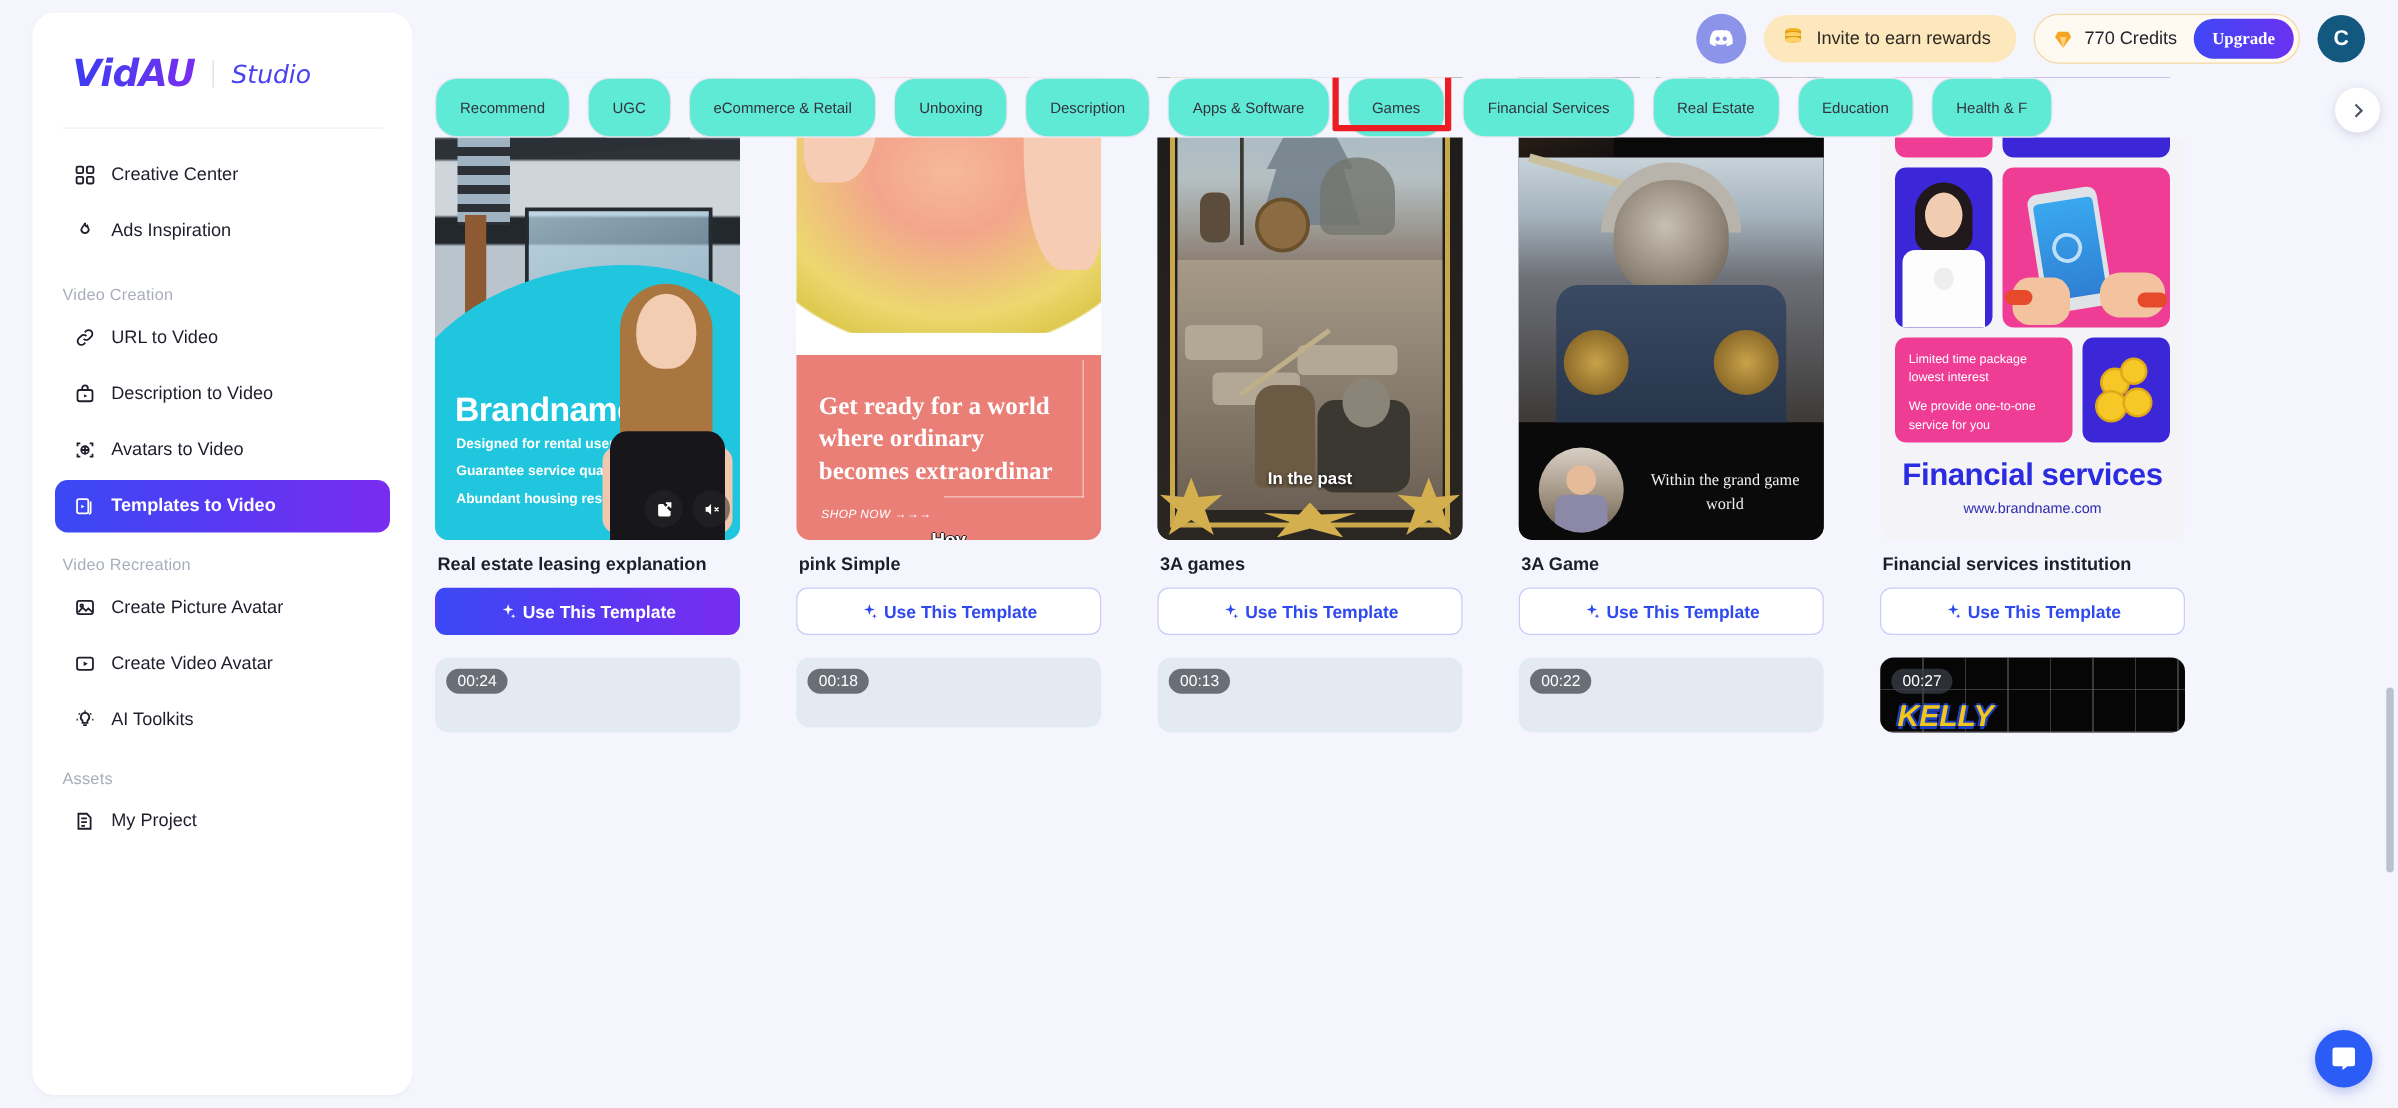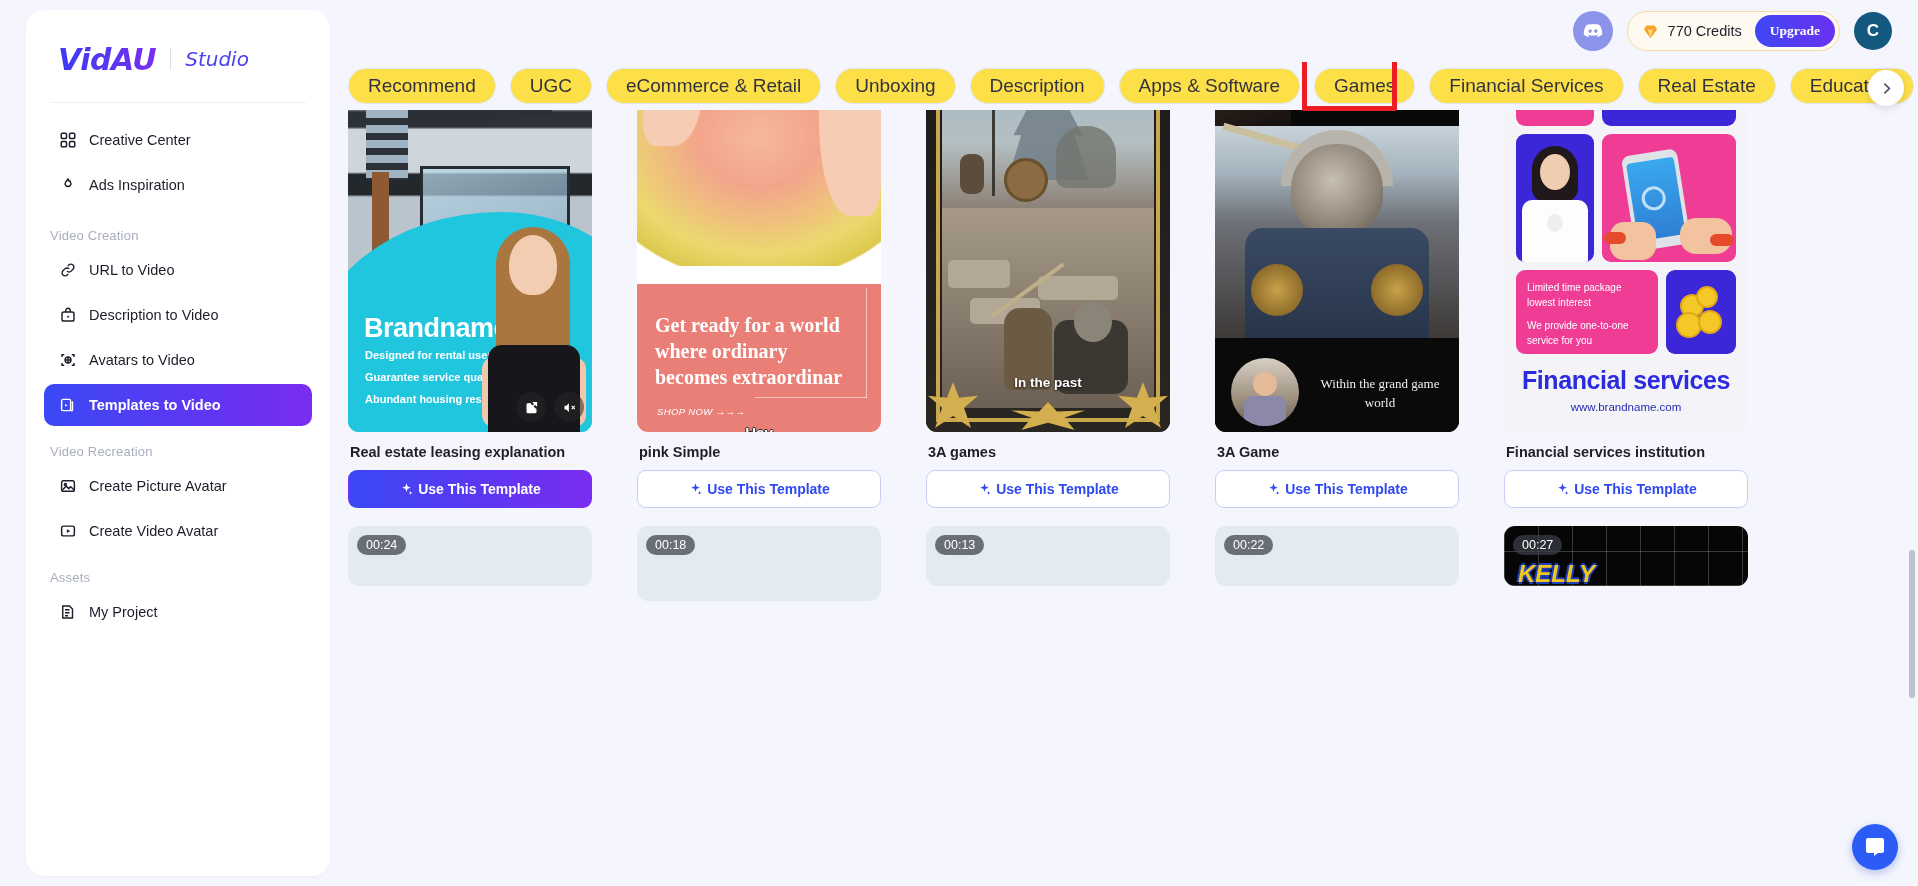--- a/index.html
+++ b/index.html
@@ -97,23 +97,23 @@
     display: flex; align-items: center; justify-content: center; cursor: pointer;
   }
 
   
   .tabs-bar {
     position: absolute; top: 62px; left: 0; right: 0; height: 48px;
     display: flex; align-items: center; gap: 14px;
     padding-left: 8px; background: #f5f6fd; z-index: 25;
   }
   .tab {
-    height: 36px; padding: 0 19px; border-radius: 18px;
-    border: 1px solid #e3e4ef; background: #fde047;
-    font-size: 19px; color: #33333f; white-space: nowrap;
+    height: 48px; padding: 0 19px; border-radius: 18px;
+    border: 1px solid #e3e4ef; background: #5eead4;
+    font-size: 12px; color: #33333f; white-space: nowrap;
     display: flex; align-items: center; cursor: pointer; flex: 0 0 auto;
   }
   .tab.highlighted { position: relative; }
   .hl-box {
     position: absolute; left: -13px; top: -14px;
     width: 95px; height: 56px;
     border: 5px solid #ec1c24; border-radius: 2px;
     pointer-events: none; z-index: 40;
   }
   .scroll-next {
@@ -414,20 +414,30 @@
       <div class="nav-item">
         <span class="nav-ico">
           <svg viewBox="0 0 24 24" fill="none" stroke="currentColor" stroke-width="1.9">
             <rect x="3.5" y="5.5" width="17" height="13" rx="2.5"></rect>
             <path d="M10.5 9.5l4.5 2.5-4.5 2.5z" fill="currentColor" stroke="none"></path>
           </svg>
         </span>
         <span>Create Video Avatar</span>
       </div>
 
+      <div class="nav-item">
+        <span class="nav-ico">
+          <svg viewBox="0 0 24 24" fill="none" stroke="currentColor" stroke-width="1.9">
+            <path d="M12 4.5a4.5 4.5 0 0 0-2.6 8.2V15h5.2v-2.3A4.5 4.5 0 0 0 12 4.5z"></path>
+            <path d="M10 17.5h4"></path>
+              <path d="M12 1.8v1.4M5.4 5l1 1M18.6 5l-1 1M3 11.5h1.4M19.6 11.5H21"></path>
+          </svg>
+        </span>
+        <span>AI Toolkits</span>
+      </div>
 
       <div class="group-label">Assets</div>
 
       <div class="nav-item">
         <span class="nav-ico">
           <svg viewBox="0 0 24 24" fill="none" stroke="currentColor" stroke-width="1.9">
             <path d="M5 4h9l4 4v12H5z"></path>
               <path d="M8 9h6M8 13h6M8 17h4"></path>
           </svg>
         </span>
@@ -673,21 +683,21 @@
             <span>Use This Template</span>
           </button>
         </div>
 
         <div class="card">
           <div class="thumb t-blank" style="height:60px">
             <div class="dur">00:24</div>
           </div>
         </div>
         <div class="card">
-          <div class="thumb t-blank" style="height:75px">
+          <div class="thumb t-blank" style="height:56px">
             <div class="dur">00:18</div>
           </div>
         </div>
         <div class="card">
           <div class="thumb t-blank" style="height:60px">
             <div class="dur">00:13</div>
           </div>
         </div>
         <div class="card">
           <div class="thumb t-blank" style="height:60px">
@@ -705,20 +715,32 @@
       </div>
     </div>
 
     <div class="topbar">
       <div class="discord-btn">
         <svg viewBox="0 0 24 24">
             <path d="M19.3 5.6A16 16 0 0 0 15.4 4.4l-.2.4a12 12 0 0 0-6.4 0l-.2-.4A16 16 0 0 0 4.7 5.6C2.3 9.2 1.7 12.7 2 16.1a16 16 0 0 0 4.9 2.5l1-1.6a10 10 0 0 1-1.6-.8l.4-.3a11.4 11.4 0 0 0 10.6 0l.4.3c-.5.3-1 .6-1.6.8l1 1.6a16 16 0 0 0 4.9-2.5c.4-4-.6-7.5-2.7-10.5zM8.9 14.1c-1 0-1.8-.9-1.8-2s.8-2 1.8-2 1.8.9 1.8 2-.8 2-1.8 2zm6.2 0c-1 0-1.8-.9-1.8-2s.8-2 1.8-2 1.8.9 1.8 2-.8 2-1.8 2z"></path>
           </svg>
       </div>
 
+      <div class="invite-pill">
+        <span>
+          <svg width="19" height="19" viewBox="0 0 24 24">
+              <ellipse cx="12" cy="6" rx="8" ry="3" fill="#f0b429"></ellipse>
+              <path d="M4 6v4c0 1.7 3.6 3 8 3s8-1.3 8-3V6" fill="#e09c12"></path>
+              <ellipse cx="12" cy="10" rx="8" ry="3" fill="#ffd166"></ellipse>
+              <path d="M4 11v4c0 1.7 3.6 3 8 3s8-1.3 8-3v-4" fill="#e09c12"></path>
+              <ellipse cx="12" cy="15" rx="8" ry="3" fill="#ffd166"></ellipse>
+            </svg>
+        </span>
+        <span>Invite to earn rewards</span>
+      </div>
 
       <div class="credits-pill">
         <span>
           <svg class="diamond-ico" viewBox="0 0 24 24">
               <path d="M12 21.5 2.8 9.3 6.2 3.5h11.6l3.4 5.8z" fill="#f5a524"></path>
               <path d="M12 21.5 8.2 9.3h7.6z" fill="#ffd37a"></path>
             </svg>
         </span>
         <span class="credits-text">770 Credits</span>
         <button class="upgrade-btn">Upgrade</button>

